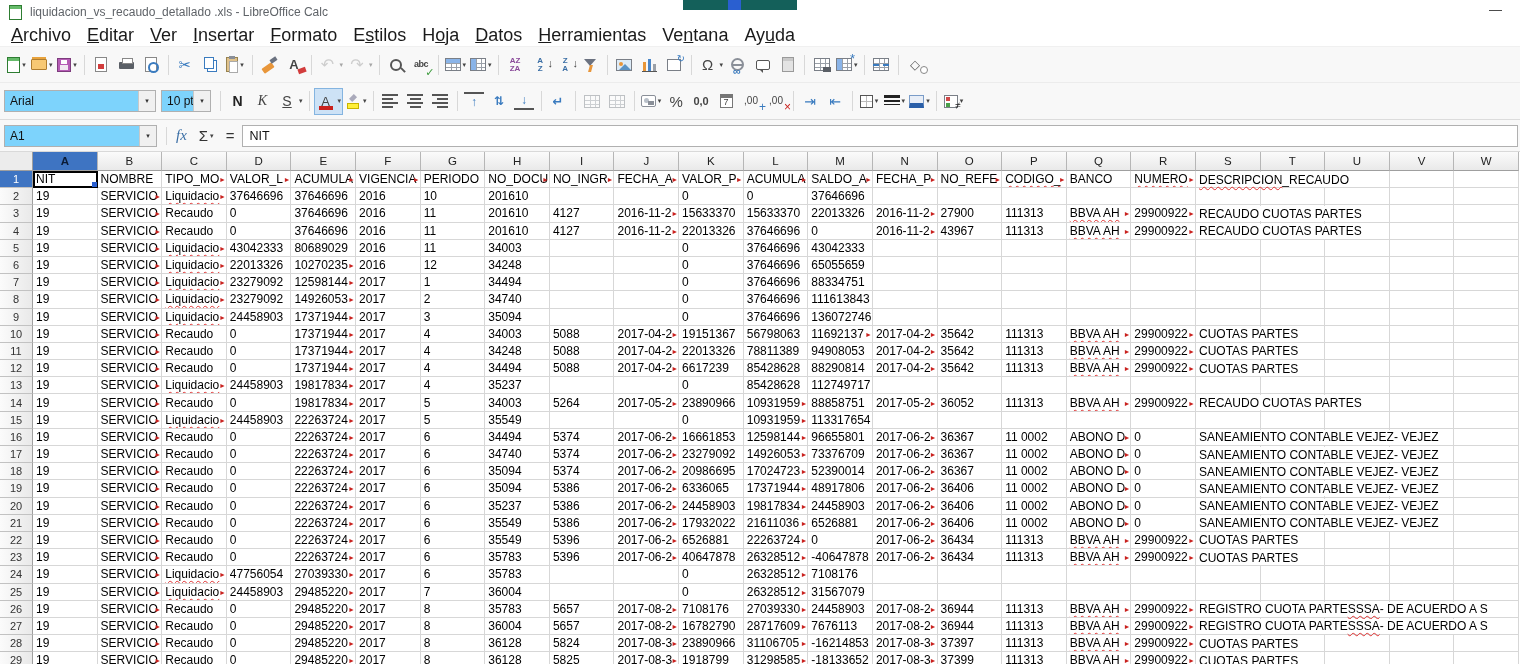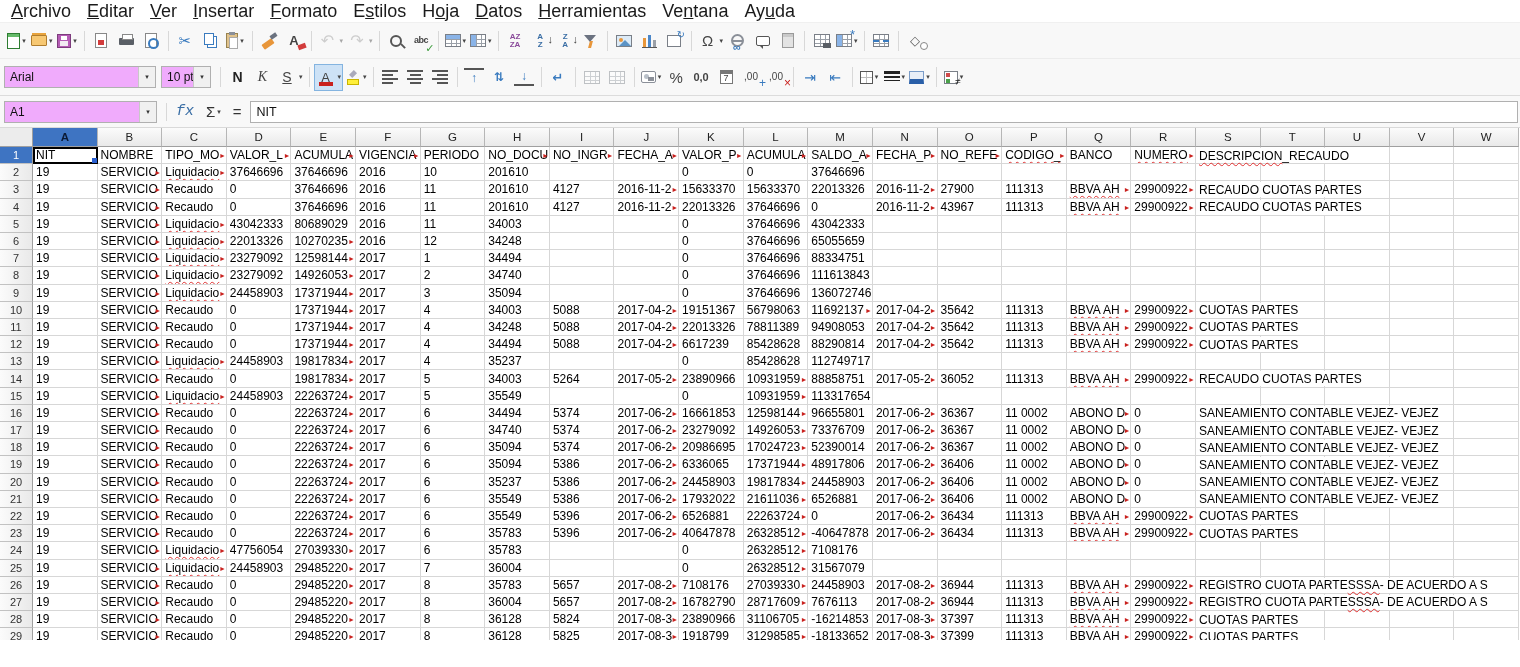--- a/index.html
+++ b/index.html
@@ -136,30 +136,30 @@
     background:linear-gradient(#bbb 0 0) 0 5px/100% 1px no-repeat,linear-gradient(#bbb 0 0) 5px 0/1px 100% no-repeat,#fff;}
   .i-border-style{width:16px;height:12px;
     background:linear-gradient(#222 0 0) 0 0/16px 3px no-repeat,linear-gradient(#222 0 0) 0 5px/16px 2px no-repeat,
                linear-gradient(#222 0 0) 0 9px/16px 1px no-repeat;}
   .i-background-color{width:15px;height:13px;border:1px solid #7a9cc8;background:#e8eef7;border-bottom:5px solid #2a5fa8;}
   .i-conditional-formatting{width:14px;height:13px;border:1px solid #7a7f87;
     background:linear-gradient(#d04a4a 0 0) 1px 1px/4px 4px no-repeat,linear-gradient(#4aa04a 0 0) 1px 7px/4px 4px no-repeat,#fff;}
   .i-conditional-formatting::after{content:"≠";position:absolute;right:-4px;bottom:-4px;font-size:10px;color:#222;}
 
   
-  .combo{height:22px;border:1px solid #b0b0b0;background:#f0abfc;display:inline-flex;align-items:center;margin-right:5px;}
+  .combo{height:22px;border:1px solid #b0b0b0;background:#7dd3fc;display:inline-flex;align-items:center;margin-right:5px;}
   .cval{flex:1;padding-left:5px;font-size:12px;white-space:nowrap;overflow:hidden;}
   .cdrop{width:17px;height:100%;display:flex;align-items:center;justify-content:center;border-left:1px solid #c8c8c8;background:#f0f0f0;font-size:7px;color:#333;flex:none;}
 
   
   .fbar{height:32px;display:flex;align-items:center;background:#f8f8f8;border-bottom:1px solid #d9d9d9;padding:0 2px 0 4px;}
   .namebox{width:153px;margin-right:6px;}
   .fsep{width:1px;height:18px;background:#d8d8d8;margin:0 3px;}
   .fbtn{background:none;border:none;font-size:14px;padding:0 6px;height:26px;display:inline-flex;align-items:center;font-family:inherit;}
-  .fx{font-family:Liberation Mono, monospace;font-style:italic;color:#3a6ea5;font-size:15px;}
+  .fx{font-family:Liberation Serif, serif;font-style:italic;color:#3a6ea5;font-size:15px;}
   .sigma{font-size:15px;color:#333;}
   .equals{font-size:15px;color:#333;}
   .finput{flex:1;height:22px;background:#fff;border:1px solid #b0b0b0;margin-left:2px;font-size:12.5px;display:flex;align-items:center;padding-left:6px;}
 
   
   .grid{position:relative;display:grid;grid-auto-rows:17.2px;background:#fff;overflow:hidden;height:512px;}
   .corner{background:#ececec;border-right:1px solid #9f9f9f;border-bottom:1px solid #9f9f9f;}
   .ch{background:linear-gradient(#fbfbfb,#e9e9e9);border-right:1px solid #b6b6b6;border-bottom:1px solid #9f9f9f;
       display:flex;align-items:center;justify-content:center;font-size:11.5px;color:#222;}
   .ch.hsel{background:#3e74c2;color:#0b1b36;font-weight:bold;}
@@ -174,20 +174,27 @@
   .sq{text-decoration:underline;text-decoration-style:wavy;text-decoration-color:#e03030;text-decoration-thickness:1px;text-underline-offset:2px;}
   .cell.spill{overflow:visible;z-index:3;}
   .spilltxt{position:absolute;left:0;top:1px;height:15px;display:flex;align-items:center;
             padding:0 4px 0 3px;background:#fff;white-space:nowrap;}
 </style>
 </head>
 <body>
 
 <div id="page">
 
+  <div class="titlebar">
+    <span class="appicon"></span>
+    <span class="wtitle">liquidacion_vs_recaudo_detallado .xls - LibreOffice Calc</span>
+    <span class="artifact-teal"></span>
+    <span class="artifact-blue"></span>
+    <span class="minbtn">—</span>
+  </div>
 
   <div class="menubar">
       <span class="mitem"><u>A</u>rchivo</span>
       <span class="mitem"><u>E</u>ditar</span>
       <span class="mitem"><u>V</u>er</span>
       <span class="mitem"><u>I</u>nsertar</span>
       <span class="mitem"><u>F</u>ormato</span>
       <span class="mitem">E<u>s</u>tilos</span>
       <span class="mitem">H<u>o</u>ja</span>
       <span class="mitem"><u>D</u>atos</span>

